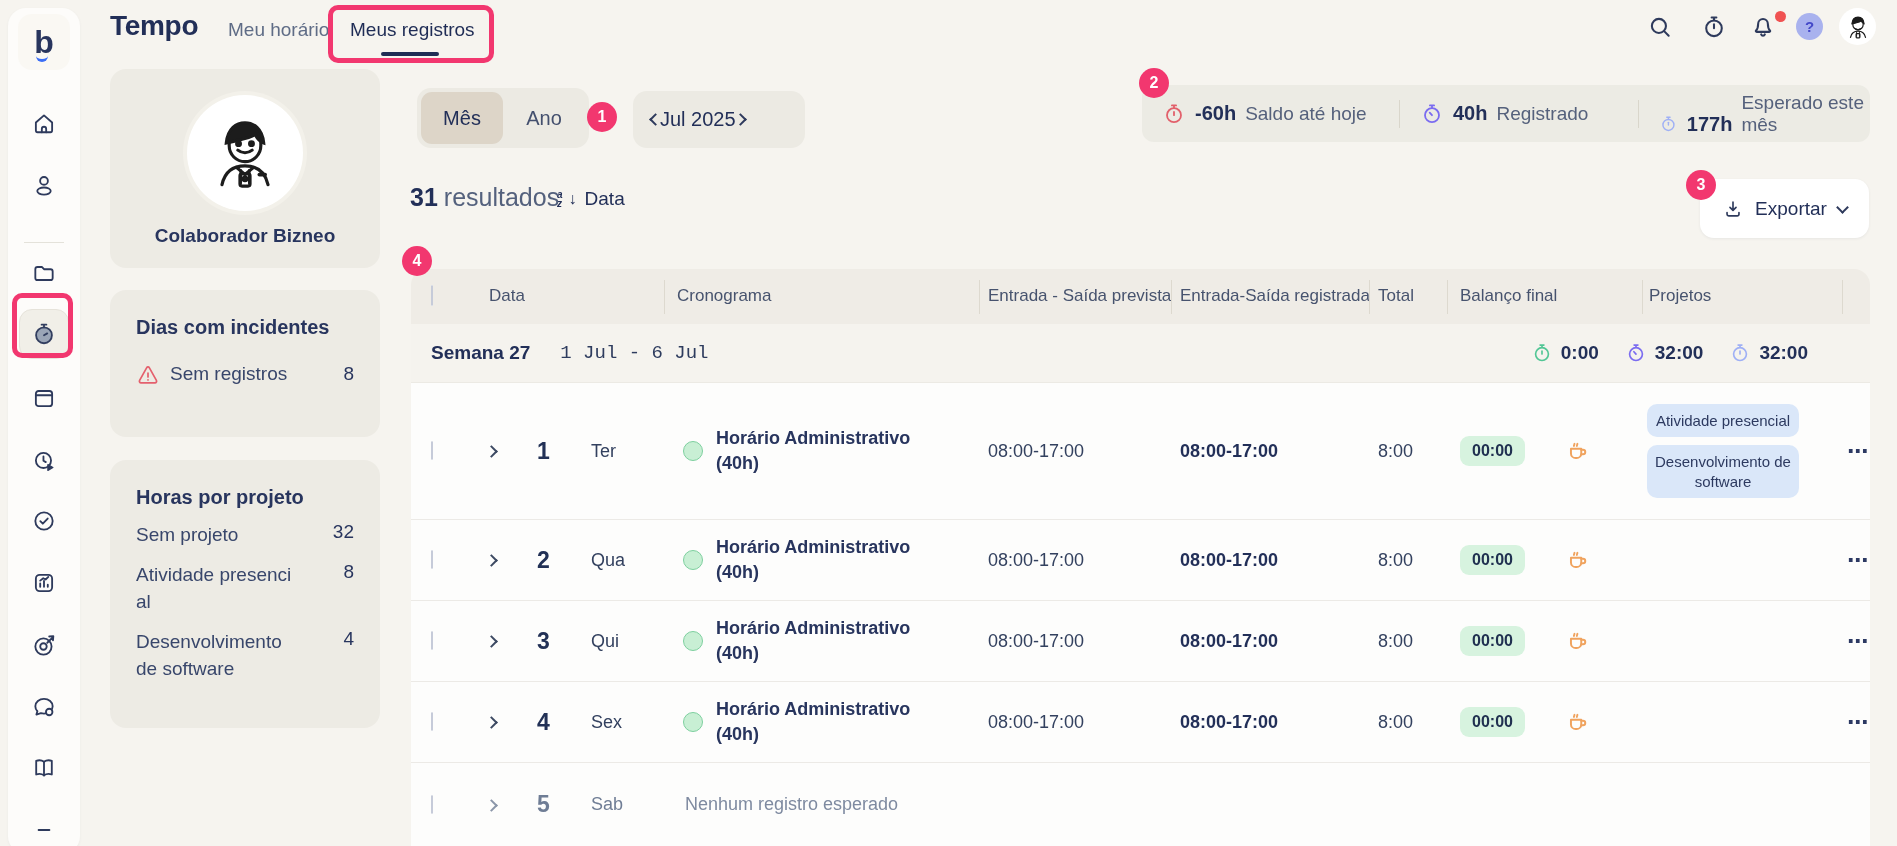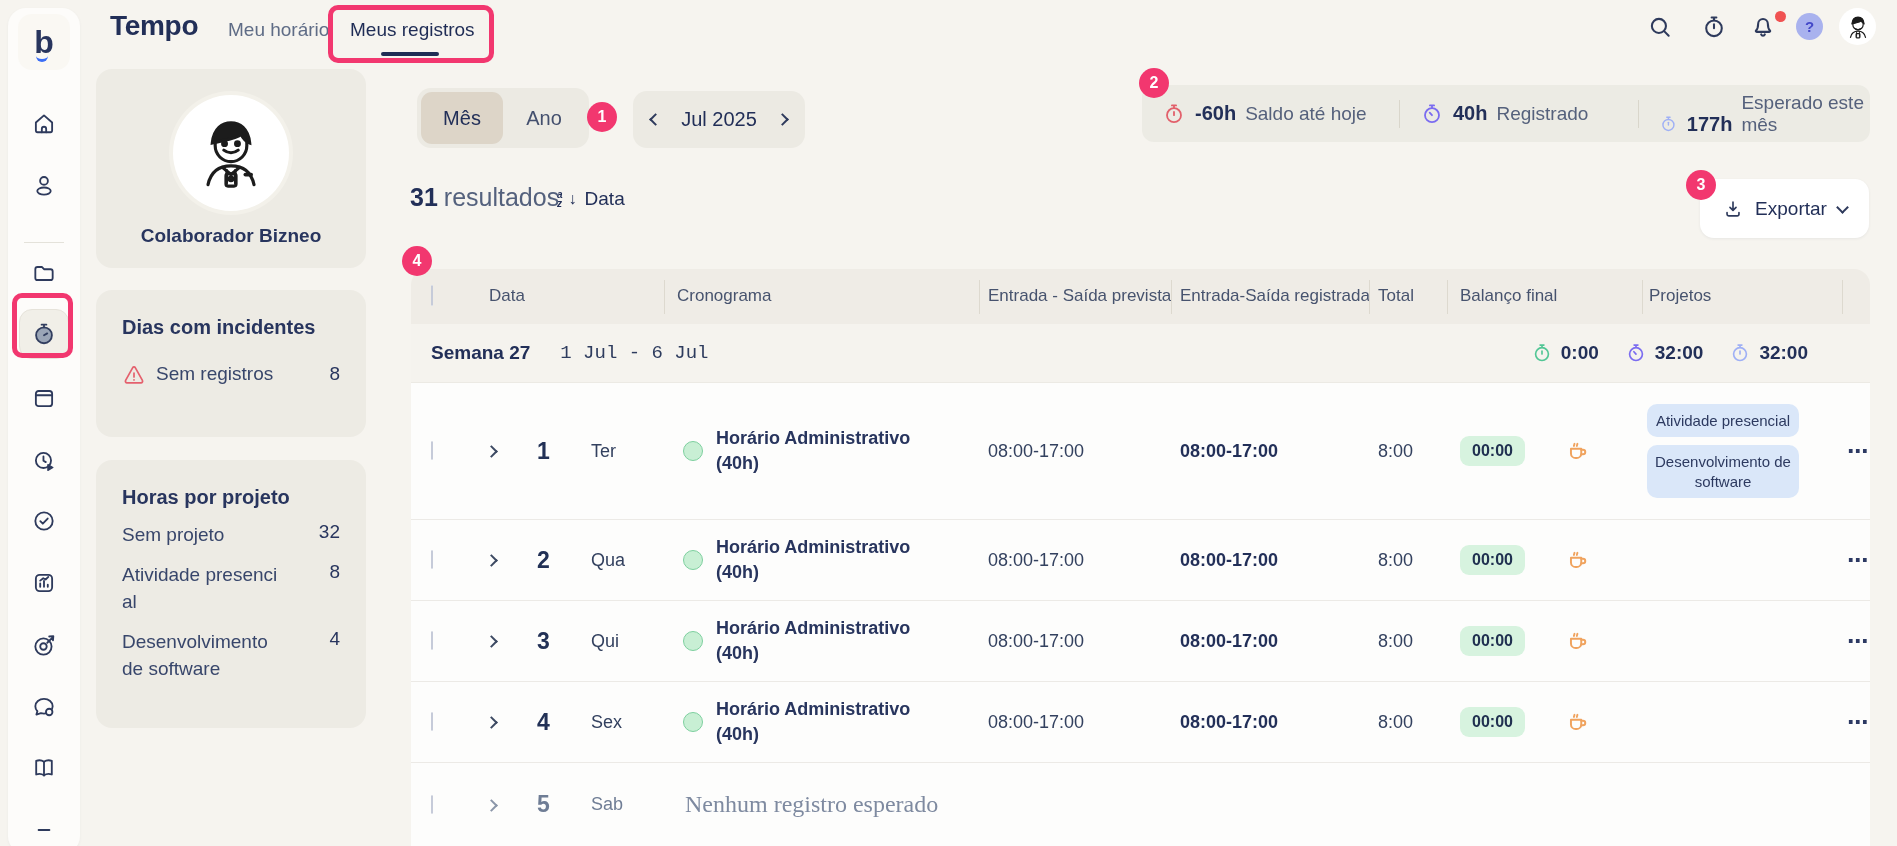--- a/index.html
+++ b/index.html
@@ -42,42 +42,42 @@
 
   .topbar-ico{position:absolute; top:14px; width:26px; height:26px;}
   .help-circle{position:absolute; left:1796px; top:13px; width:27px; height:27px; border-radius:50%;
     background:#a9b2ee; color:#4348c8; font-weight:700; font-size:15px;
     display:flex; align-items:center; justify-content:center;}
   .avatar-sm{position:absolute; left:1839px; top:8px; width:37px; height:37px; border-radius:50%;
     background:#fff; display:flex; align-items:center; justify-content:center; overflow:hidden;}
   .bell-dot{position:absolute; left:1775px; top:11px; width:11px; height:11px; border-radius:50%; background:#f05252;}
 
   
-  .card{position:absolute; left:96px; width:270px; background:var(--card); border-radius:16px;}
+  .card{position:absolute; left:110px; width:270px; background:var(--card); border-radius:16px;}
   .card-profile{top:69px; height:199px; display:flex; flex-direction:column; align-items:center;}
   .avatar-big{margin-top:26px; width:116px; height:116px; border-radius:50%; background:#fff;
     display:flex; align-items:center; justify-content:center; box-shadow:0 0 0 4px #f3f1ea;}
   .profile-name{margin-top:14px; font-size:19px; font-weight:700; color:#28355e;}
   .card-incidents{top:290px; height:147px; padding:26px 26px;}
   .card-projects{top:460px; height:268px; padding:26px 26px;}
   .card-title{font-size:20px; font-weight:700; color:#28355e;}
   .card-row{display:flex; align-items:flex-start; margin-top:24px; font-size:19px; color:#38466b;}
   .card-row .val{margin-left:auto; color:#28355e;}
   .inc-label{margin-left:10px;}
   .proj-label{width:160px; word-break:break-all; line-height:1.45;}
   .card-projects .card-row{margin-top:12px;}
 
   
   .segmented{position:absolute; left:417px; top:88px; width:172px; height:60px; background:var(--chipbg);
     border-radius:14px; display:flex; align-items:center; padding:4px;}
   .seg-opt{flex:1; height:52px; display:flex; align-items:center; justify-content:center;
     font-size:20px; color:#44506e; border-radius:11px;}
   .seg-opt.sel{background:var(--chipsel); color:#222f58;}
   .datenav{position:absolute; left:633px; top:91px; width:172px; height:57px; background:var(--chipbg);
-    border-radius:14px; display:flex; align-items:center; justify-content:space-between; padding:0 18px;}
+    border-radius:14px; display:flex; align-items:center; padding:0 18px;}
   .datenav .label{font-size:20px; color:#222f58;}
   .chev{display:inline-block; width:9px; height:9px; border-right:2.2px solid #2e3a5c; border-bottom:2.2px solid #2e3a5c;}
   .chev.left{transform:rotate(135deg);}
   .chev.right{transform:rotate(-45deg);}
   .chev.down{transform:rotate(45deg); margin-top:-3px;}
 
   .summary{position:absolute; left:1142px; top:85px; width:728px; height:57px; background:#ecebe4;
     border-radius:12px; display:flex; align-items:center;}
   .sum-sec{display:flex; align-items:center; gap:9px; padding-left:20px;}
   .sum-sec .v{font-size:20px; font-weight:700; color:#222f58;}
@@ -123,21 +123,21 @@
   .sched-dot{width:20px; height:20px; border-radius:50%; background:#c8efd4; border:1.5px solid #7ed09f; flex:none;}
   .sched-name{font-size:18px; font-weight:700; color:#28355e; max-width:215px; line-height:1.4;}
   .t-time{font-size:18px; color:#33415f; padding-left:4px;}
   .t-time.bold{font-weight:700; color:#222f58;}
   .balcell{display:flex; align-items:center; gap:40px; padding-left:8px;}
   .pill{background:#d7f3df; color:#203050; font-weight:700; font-size:16px; padding:6px 12px; border-radius:9px;}
   .chips{display:flex; flex-direction:column; gap:8px; padding:14px 0;}
   .chip{width:152px; background:#dae7f9; color:#2d3a60; font-size:15px; line-height:1.3;
     text-align:center; padding:7px 8px; border-radius:10px;}
   .dots{font-size:21px; color:#2c3963; letter-spacing:1px; font-weight:700;}
-  .empty-note{font-size:24px; color:#7e8aa0; padding-left:16px;font-family:Liberation Serif, serif;}
+  .empty-note{font-size:18px; color:#7e8aa0; padding-left:16px;}
 
   
   .ann-box{position:absolute; border:5px solid var(--pink); border-radius:10px; z-index:40;}
   .ann-tab{left:328px; top:5px; width:166px; height:58px;}
   .ann-side{left:12px; top:293px; width:61px; height:65px;}
   .badge{position:absolute; z-index:41; width:30px; height:30px; border-radius:50%; background:var(--pink);
     color:#fff; font-size:16px; font-weight:700; display:flex; align-items:center; justify-content:center;}
   .b1{left:587px; top:102px;} .b2{left:1139px; top:68px;} .b3{left:1686px; top:170px;} .b4{left:402px; top:246px;}
 </style>
 </head>

